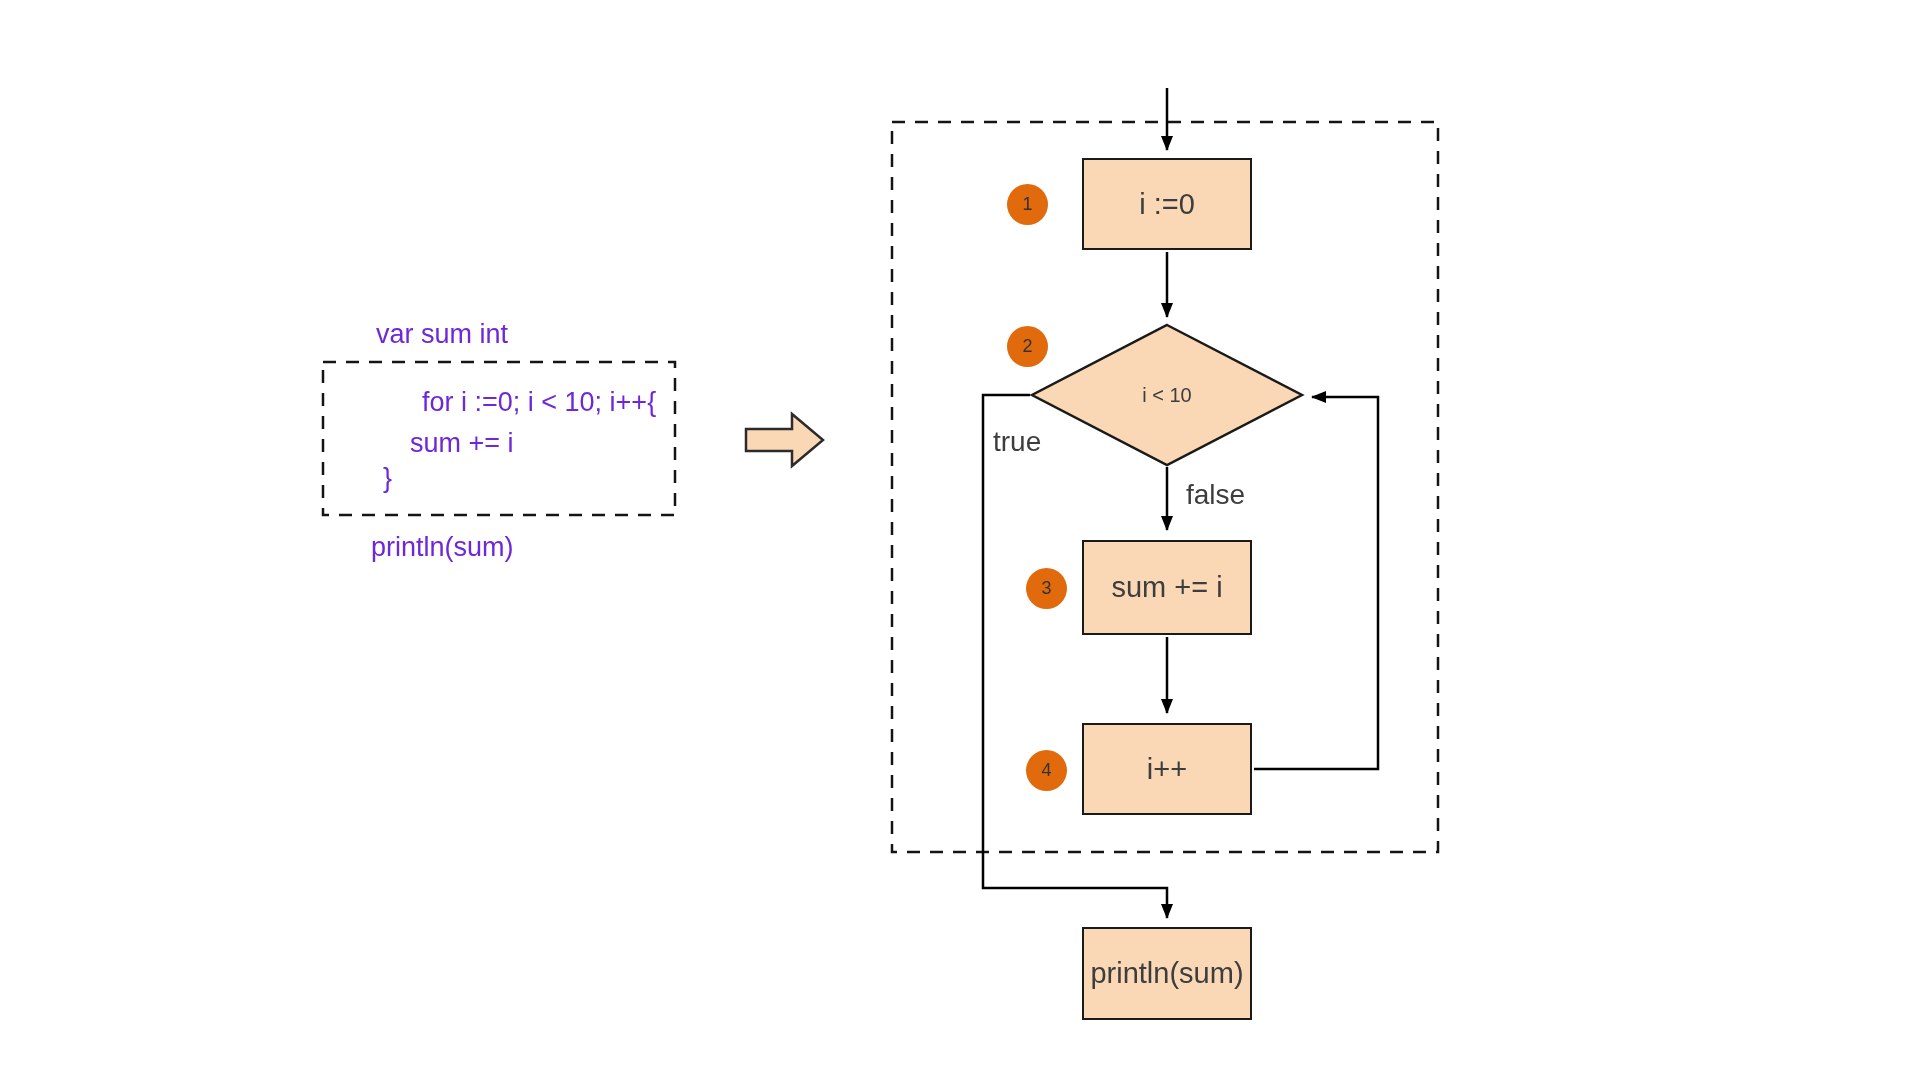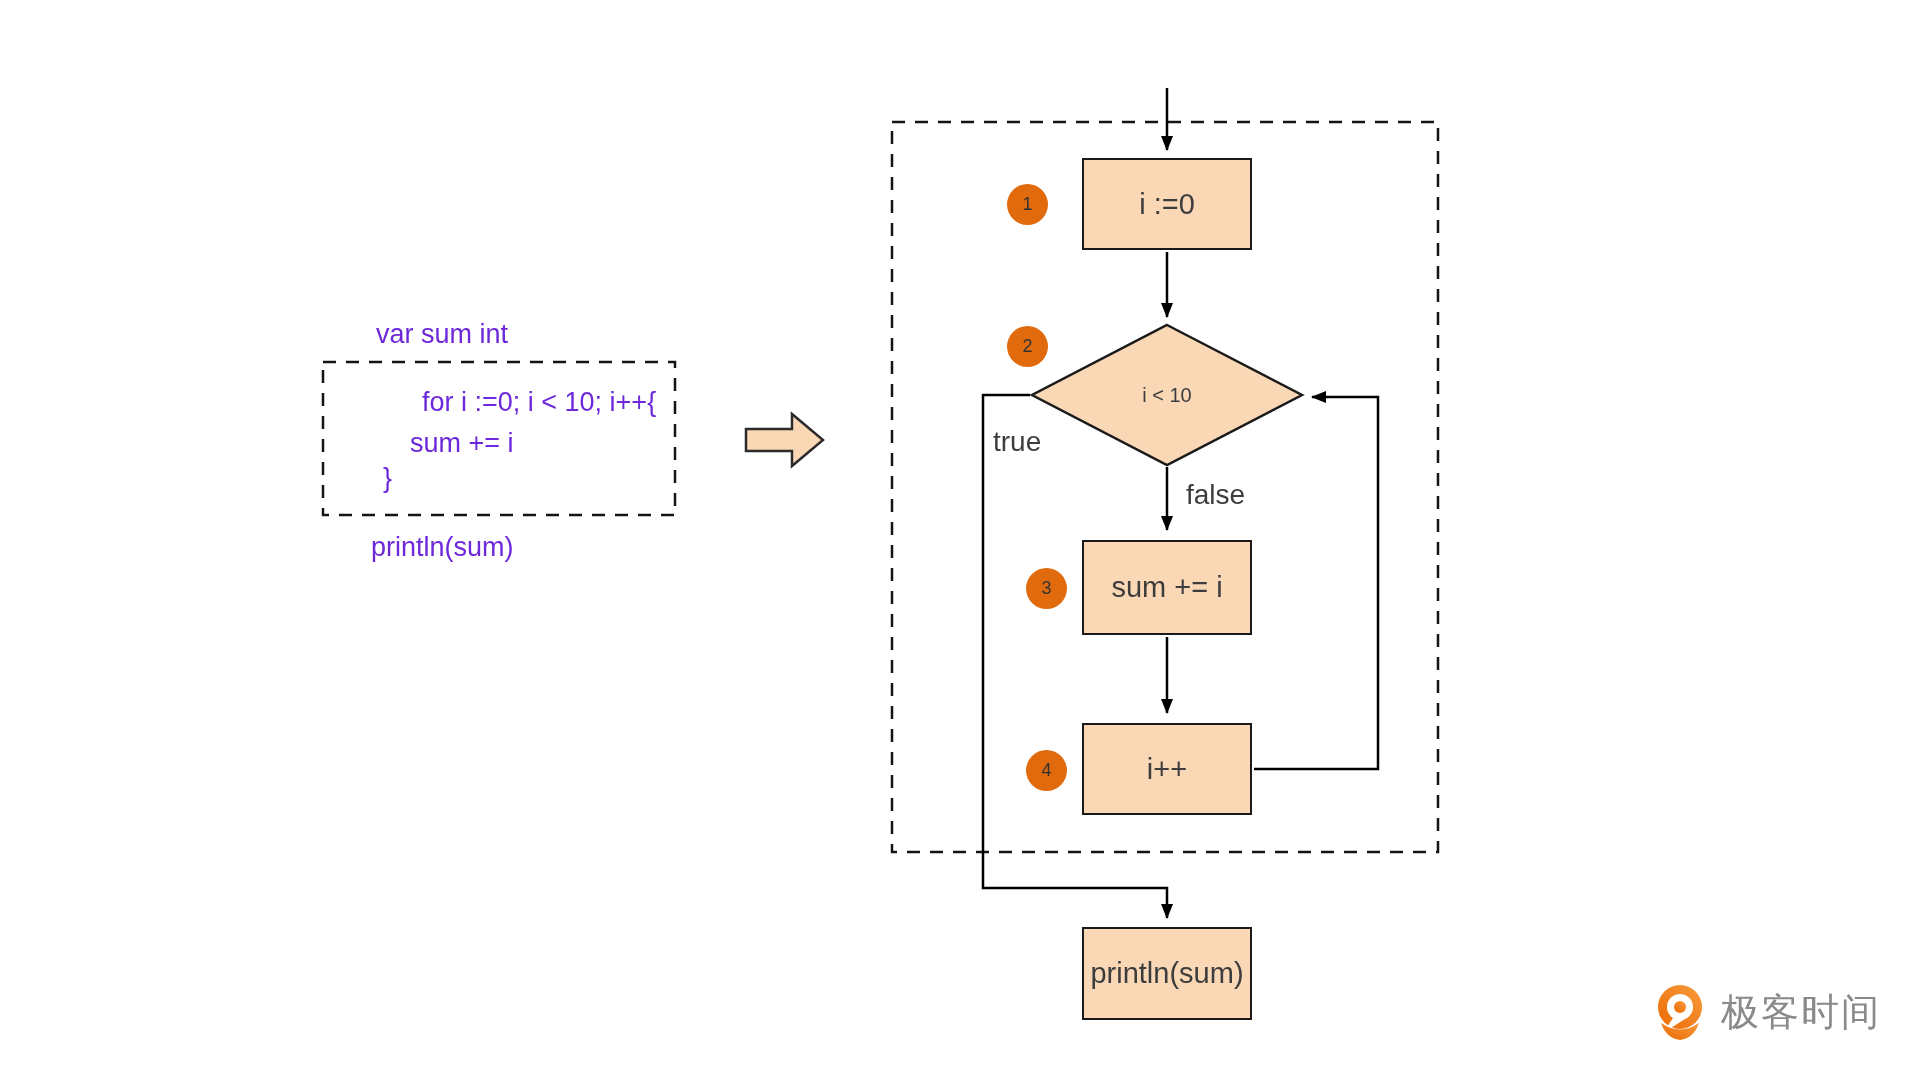--- a/index.html
+++ b/index.html
@@ -81,24 +81,14 @@
   <div class="fc-box" style="left:1082px;top:927px;width:170px;height:93px;">println(sum)</div>
 
   <div class="branch-label" style="left:993px;top:426px;">true</div>
   <div class="branch-label" style="left:1186px;top:479px;">false</div>
 
   <div class="badge" style="left:1007px;top:184px;">1</div>
   <div class="badge" style="left:1007px;top:326px;">2</div>
   <div class="badge" style="left:1026px;top:568px;">3</div>
   <div class="badge" style="left:1026px;top:750px;">4</div>
 
-  <div class="logo">
-    <svg width="56" height="58" viewBox="0 0 56 58">
-      <circle cx="28" cy="24" r="22" fill="url(#lg-logo)"></circle>
-      <circle cx="28" cy="24" r="13" fill="#ffffff"></circle>
-      <circle cx="28" cy="24" r="6" fill="url(#lg-logo)"></circle>
-      <path d="M23 32 L11 50 L33 36 Z" fill="#ffffff"></path>
-      <path d="M9 40 Q28 53 47 40 Q42 55 28 57 Q14 55 9 40 Z" fill="url(#lg-logo)"></path>
-    </svg>
-    <span class="logo-text">极客时间</span>
-  </div>
 
 </div>
 
 </body></html>

